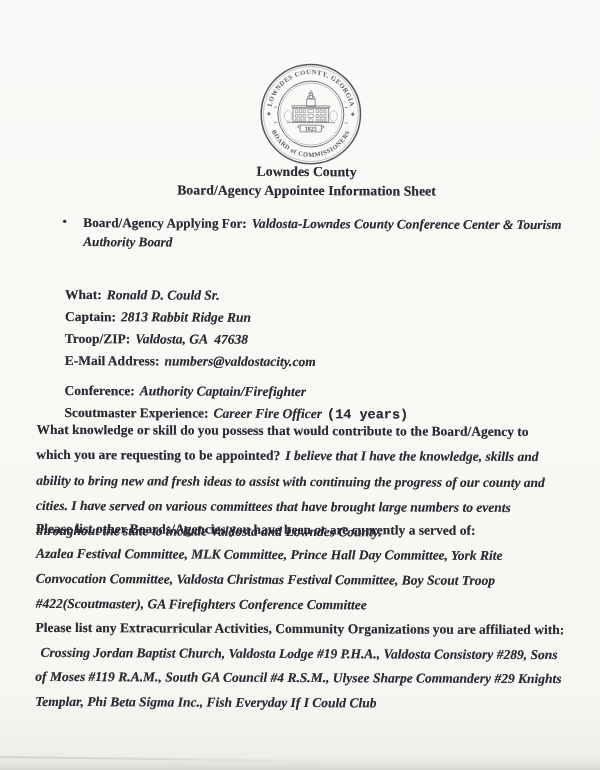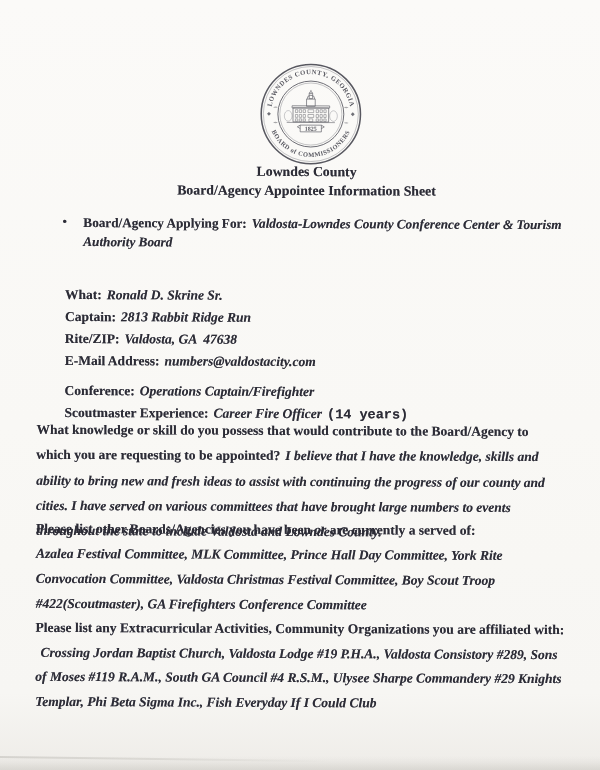--- a/index.html
+++ b/index.html
@@ -147,36 +147,36 @@
 
     <div class="applying txt">
       <span class="bullet">•</span>
       <span class="body">
         <span class="lbl">Board/Agency Applying For:</span><span class="gap"></span><span class="val">Valdosta-Lowndes County Conference Center &amp; Tourism Authority Board</span>
       </span>
     </div>
 
     <div class="fields block-a txt">
       <div class="frow">
-        <span class="lbl">What:</span><span class="gap"></span><span class="val">Ronald D. Skrine Sr.</span>
+        <span class="lbl">What:</span><span class="gap"></span><span class="val">Ronald D. Could Sr.</span>
       </div>
       <div class="frow">
         <span class="lbl">Captain:</span><span class="gap"></span><span class="val">2813 Rabbit Ridge Run</span>
       </div>
       <div class="frow">
-        <span class="lbl">Rite/ZIP:</span><span class="gap"></span><span class="val">Valdosta, GA  47638</span>
+        <span class="lbl">Troop/ZIP:</span><span class="gap"></span><span class="val">Valdosta, GA  47638</span>
       </div>
       <div class="frow">
         <span class="lbl">E-Mail Address:</span><span class="gap"></span><span class="val">numbers@valdostacity.com</span>
       </div>
     </div>
 
     <div class="fields block-b txt">
       <div class="frow">
-        <span class="lbl">Conference:</span><span class="gap"></span><span class="val">Operations Captain/Firefighter</span>
+        <span class="lbl">Conference:</span><span class="gap"></span><span class="val">Authority Captain/Firefighter</span>
       </div>
       <div class="frow">
         <span class="lbl">Scoutmaster Experience:</span><span class="gap"></span><span class="val">Career Fire Officer</span><span class="gap"></span><span class="plain-b">(14 years)</span>
       </div>
     </div>
 
     <div class="para knowledge txt">
       <span class="lbl">What knowledge or skill do you possess that would contribute to the Board/Agency to which you are requesting to be appointed?</span><span class="gap"></span><span class="ital">I believe that I have the knowledge, skills and ability to bring new and fresh ideas to assist with continuing the progress of our county and cities. I have served on various committees that have brought large numbers to events throughout the state to include Valdosta and Lowndes County.</span>
     </div>
 

